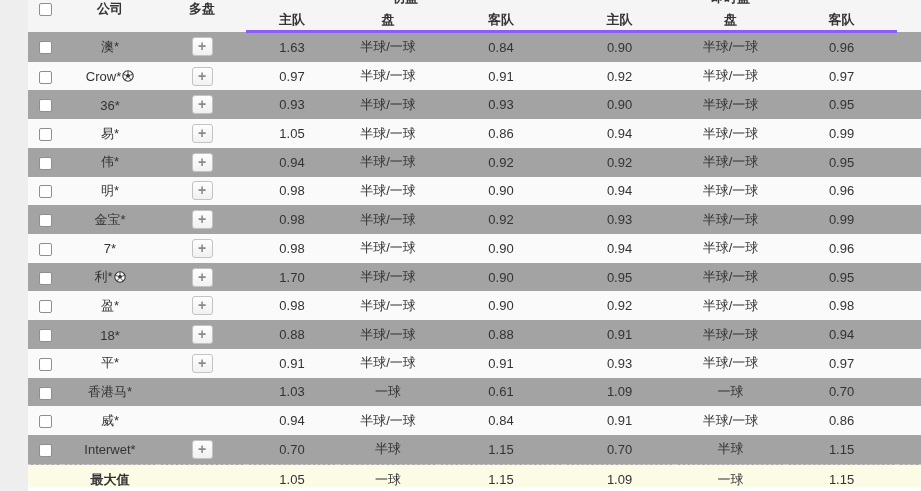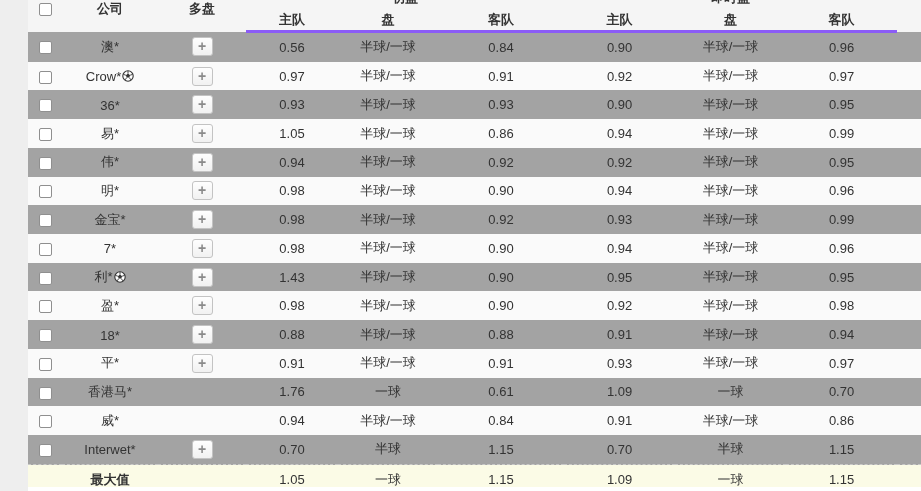--- a/index.html
+++ b/index.html
@@ -71,21 +71,21 @@
           <th>主队</th>
           <th>盘</th>
           <th>客队</th>
         </tr>
       </thead>
       <tbody id="rows">
           <tr>
             <td><span class="cb"></span></td>
             <td><span class="company-name">澳*</span></td>
             <td><button class="plus-btn">+</button></td>
-            <td>0.56</td>
+            <td>1.63</td>
             <td>半球/一球</td>
             <td>0.84</td>
             <td>0.90</td>
             <td>半球/一球</td>
             <td>0.96</td>
             <td></td>
           </tr>
           <tr>
             <td><span class="cb"></span></td>
             <td><span class="company-name">Crow*</span><svg class="ball-icon" width="12" height="12" viewBox="0 0 12 12">
@@ -175,21 +175,21 @@
             <td></td>
           </tr>
           <tr>
             <td><span class="cb"></span></td>
             <td><span class="company-name">利*</span><svg class="ball-icon" width="12" height="12" viewBox="0 0 12 12">
                 <circle cx="6" cy="6" r="5.2" fill="#fff" stroke="#333" stroke-width="1.1"></circle>
                 <polygon points="6,3.6 8.1,5.2 7.3,7.6 4.7,7.6 3.9,5.2" fill="#333"></polygon>
                 <path d="M6 3.6 L6 1 M8.1 5.2 L10.6 4.4 M7.3 7.6 L8.8 9.8 M4.7 7.6 L3.2 9.8 M3.9 5.2 L1.4 4.4" stroke="#333" stroke-width="0.9" fill="none"></path>
               </svg></td>
             <td><button class="plus-btn">+</button></td>
-            <td>1.43</td>
+            <td>1.70</td>
             <td>半球/一球</td>
             <td>0.90</td>
             <td>0.95</td>
             <td>半球/一球</td>
             <td>0.95</td>
             <td></td>
           </tr>
           <tr>
             <td><span class="cb"></span></td>
             <td><span class="company-name">盈*</span></td>
@@ -223,21 +223,21 @@
             <td>0.91</td>
             <td>0.93</td>
             <td>半球/一球</td>
             <td>0.97</td>
             <td></td>
           </tr>
           <tr>
             <td><span class="cb"></span></td>
             <td><span class="company-name">香港马*</span></td>
             <td></td>
-            <td>1.76</td>
+            <td>1.03</td>
             <td>一球</td>
             <td>0.61</td>
             <td>1.09</td>
             <td>一球</td>
             <td>0.70</td>
             <td></td>
           </tr>
           <tr>
             <td><span class="cb"></span></td>
             <td><span class="company-name">威*</span></td>

